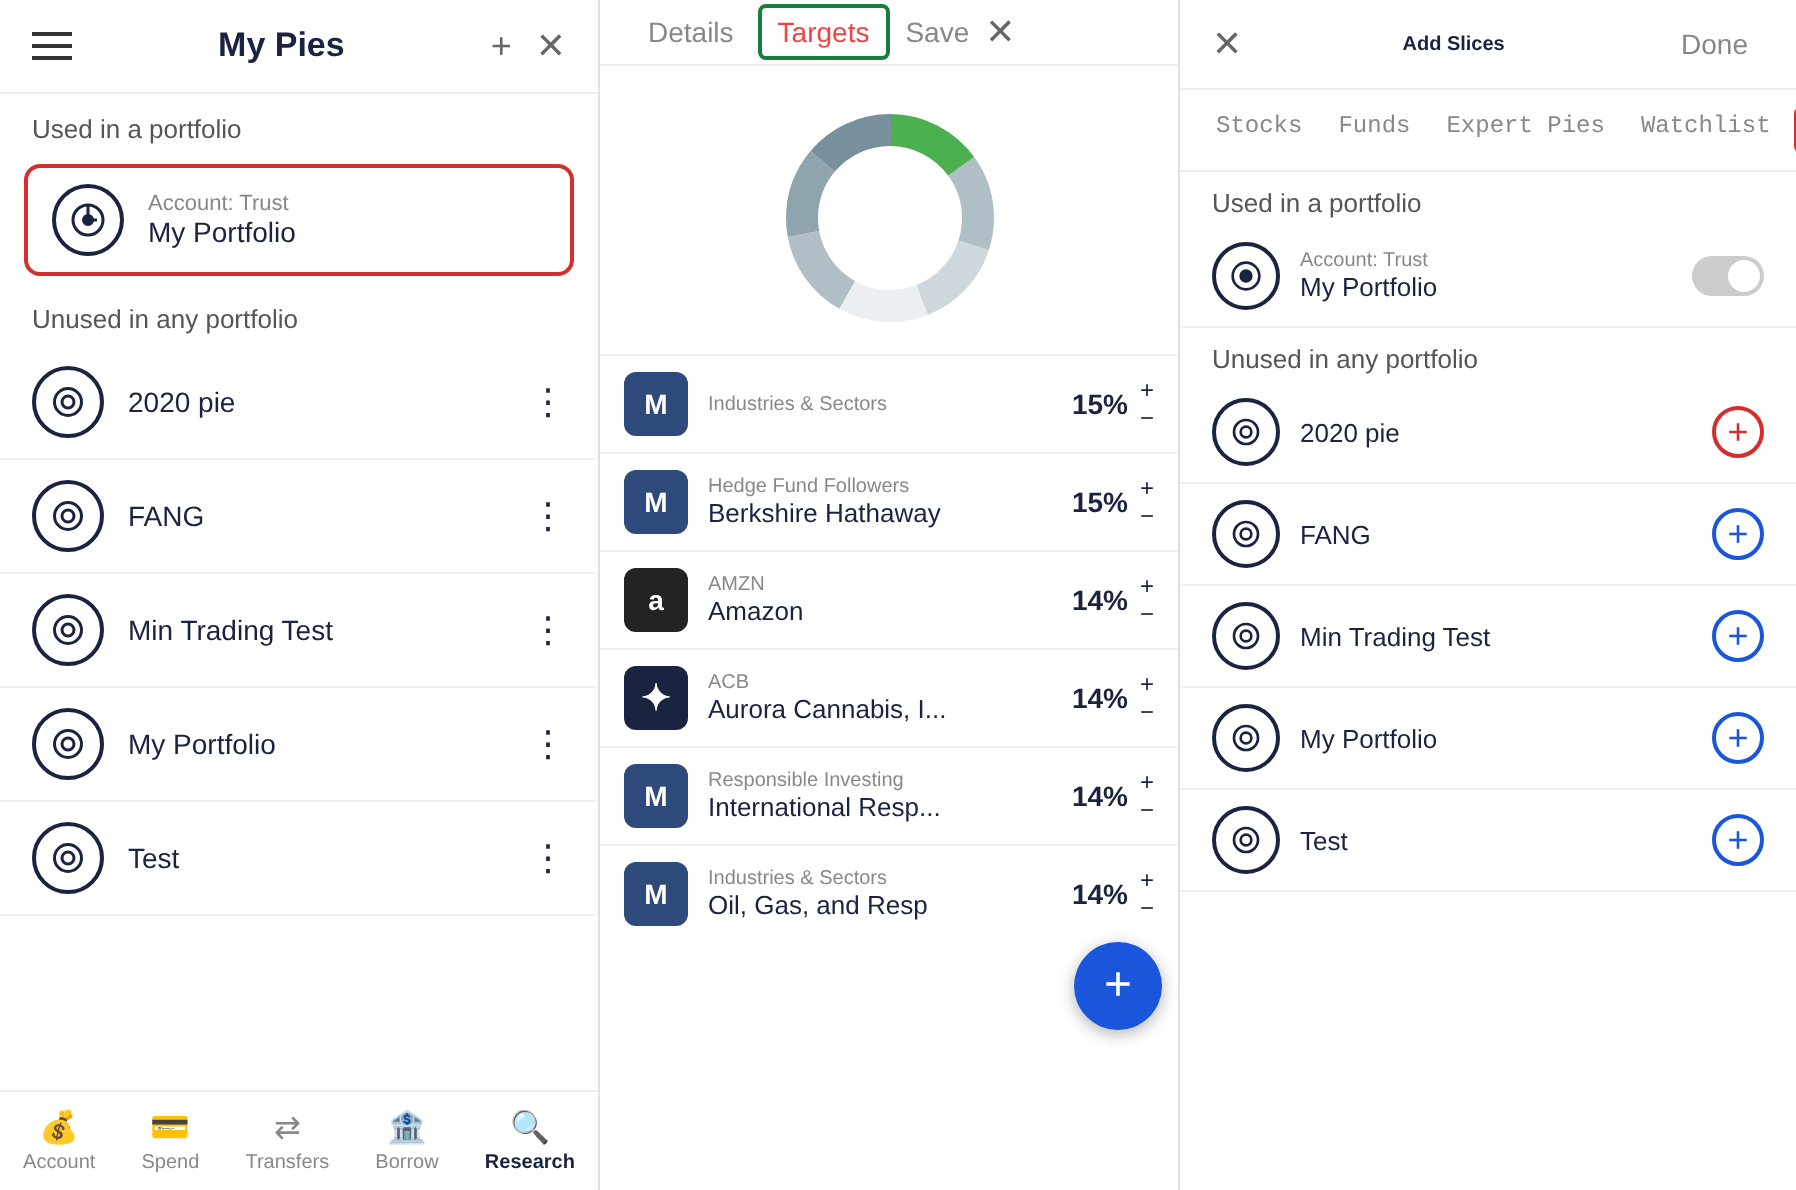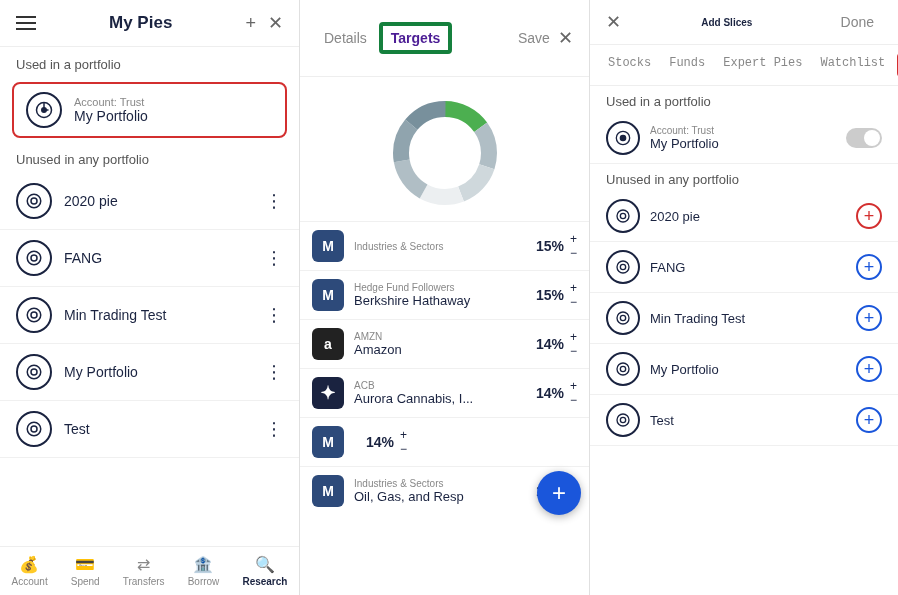--- a/index.html
+++ b/index.html
@@ -20,24 +20,24 @@
     .pie-account { font-size: 11px; color: #888; }
     .pie-name { font-size: 14px; color: #1a2340; font-weight: 500; }
     .pie-dots { color: #1a2340; font-size: 18px; cursor: pointer; }
     .left-bottom-nav { margin-top: auto; display: flex; justify-content: space-around; padding: 8px 0; border-top: 1px solid #eee; background: #fff; }
     .nav-item { display: flex; flex-direction: column; align-items: center; font-size: 10px; color: #888; cursor: pointer; gap: 2px; }
     .nav-item.active { color: #1a2340; font-weight: 600; }
     .nav-icon { font-size: 16px; }
 
     
     .middle-panel { width: 290px; background: #fff; display: flex; flex-direction: column; border-right: 1px solid #e0e0e0; height: 595px; }
-    .middle-header { display: flex; align-items: center; justify-content: space-between; padding: 22px 16px; border-bottom: 1px solid #eee; }
+    .middle-header { display: flex; align-items: center; justify-content: flex-start; padding: 2px 16px; border-bottom: 1px solid #eee; }
     .middle-tabs { display: flex; gap: 4px; align-items: center; }
     .tab-btn { background: none; border: none; font-size: 14px; color: #888; cursor: pointer; padding: 4px 8px; }
-    .tab-btn.active { color: #4c1d95; font-weight: 700; border: 4px solid #15803d; border-radius: 4px; }
+    .tab-btn.active { color: #ef4444; font-weight: 400; border: 2px solid #15803d; border-radius: 4px; }
     .middle-actions { display: flex; gap: 0; }
     .donut-container { display: flex; justify-content: center; align-items: center; padding: 16px 0 8px; }
     .donut-wrap { position: relative; width: 120px; height: 120px; }
     .donut-wrap svg { width: 120px; height: 120px; }
     .slice-list { flex: 1; overflow-y: auto; }
     .slice-item { display: flex; align-items: center; padding: 8px 12px; border-top: 1px solid #f0f0f0; }
     .slice-letter { width: 32px; height: 32px; background: #2d4a7a; border-radius: 6px; display: flex; align-items: center; justify-content: center; color: #fff; font-weight: 700; font-size: 14px; margin-right: 10px; flex-shrink: 0; }
     .slice-letter.amazon { background: #222; }
     .slice-letter.cannabis { background: #1a2340; font-size: 18px; }
     .slice-info { flex: 1; }
@@ -273,20 +273,24 @@
         </div>
         <span class="slice-pct">14%</span>
         <div class="slice-controls">
           <button class="slice-control-btn">+</button>
           <button class="slice-control-btn">−</button>
         </div>
       </div>
 
       <div class="slice-item">
         <div class="slice-letter">M</div>
+        <div class="slice-info">
+          <div class="slice-category">Responsible Investing</div>
+          <div class="slice-name">International Resp...</div>
+        </div>
         <span class="slice-pct">14%</span>
         <div class="slice-controls">
           <button class="slice-control-btn">+</button>
           <button class="slice-control-btn">−</button>
         </div>
       </div>
 
       <div class="slice-item">
         <div class="slice-letter">M</div>
         <div class="slice-info">

